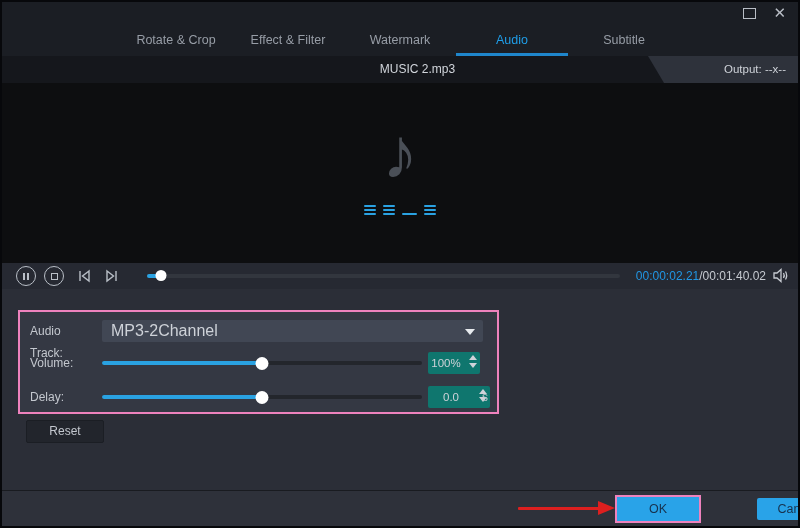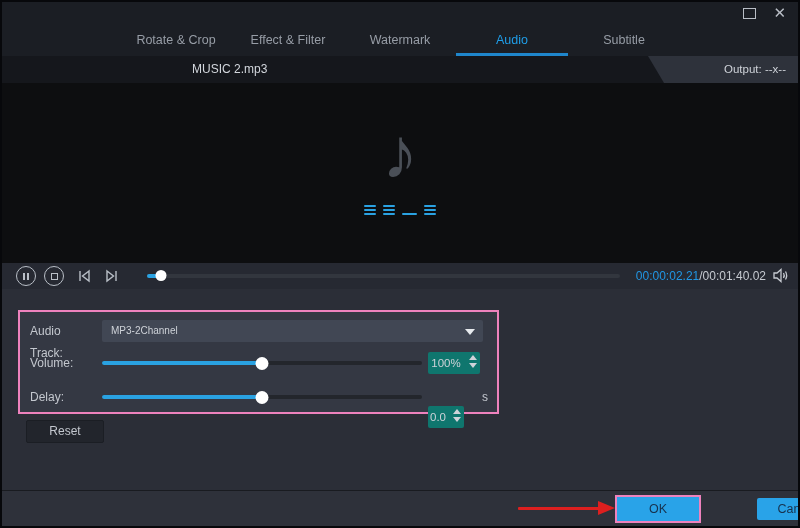--- a/index.html
+++ b/index.html
@@ -19,21 +19,21 @@
   .tab.active { color:#1f9ee9; border-bottom:3px solid #1f86cc; }
   
   .media-bar { position:absolute; left:0; top:54px; right:0; height:27px; background:#15171c; color:#cfd3d9; font-size:11.5px; }
   .seg-left { position:absolute; left:0; top:0; bottom:0; width:185px; background:#2e323b;
     clip-path:polygon(0 0, 100% 0, calc(100% - 16px) 100%, 0 100%); }
   .seg-left .lbl { position:absolute; left:12px; line-height:27px; }
   .eye-btn { position:absolute; left:132px; top:4px; width:26px; height:19px; cursor:pointer; }
   .seg-right { position:absolute; right:0; top:0; bottom:0; width:150px; background:#2e323b;
     clip-path:polygon(0 0, 100% 0, 100% 100%, 16px 100%); }
   .seg-right .lbl { position:absolute; right:12px; line-height:27px; }
-  .media-title { position:absolute; left:190px; right:155px; text-align:left; line-height:27px; color:#d2d6dc; font-size:12px; }
+  .media-title { position:absolute; left:190px; right:155px; text-align:center; line-height:27px; color:#d2d6dc; font-size:12px; }
   
   .preview { position:absolute; left:0; top:81px; right:0; height:180px; background:#0d0e10; }
   .music-note { position:absolute; left:0; right:0; top:30px; text-align:center;
     font-size:72px; line-height:80px; color:#4a4f57; }
   .eq { position:absolute; left:0; right:0; top:120px; display:flex; justify-content:center; gap:7px; height:12px; }
   .eq .grp { display:flex; flex-direction:column; justify-content:flex-end; gap:2px; width:12px; }
   .eq .bar { height:2px; background:#2aa2e2; border-radius:1px; }
   .eq .grp.single { width:15px; }
   
   .player { position:absolute; left:0; top:261px; right:0; height:26px; background:#262932; }
@@ -51,28 +51,28 @@
   .time .cur { color:#2196e3; }
   .speaker { position:absolute; right:8px; top:5px; width:18px; height:15px; cursor:pointer; }
   
   .settings { position:absolute; left:0; top:287px; right:0; height:201px; background:#2b2e37; }
   .panel { position:absolute; left:16px; top:21px; width:481px; height:104px;
     border:2px solid #ee82bd; background:#343843; }
   .row { position:absolute; left:10px; right:14px; height:22px; }
   .row1 { top:8px; } .row2 { top:40px; } .row3 { top:74px; }
   .flabel { position:absolute; left:0; width:62px; line-height:22px; font-size:12px; color:#c3c7ce; }
   .dropdown { position:absolute; left:72px; right:0; height:22px; background:#414754; border-radius:2px; cursor:pointer; }
-  .dropdown .val { position:absolute; left:9px; line-height:22px; font-size:10px; color:#ced2d8; }
+  .dropdown .val { position:absolute; left:9px; line-height:22px; font-size:16px; color:#ced2d8; }
   .dd-arrow { position:absolute; right:8px; top:9px; width:0; height:0;
     border-left:5px solid transparent; border-right:5px solid transparent; border-top:6px solid #e7eaee; }
   .slider { position:absolute; left:72px; top:9px; width:320px; height:4px; background:#23262c; border-radius:2px; cursor:pointer; }
   .slider .fill { position:absolute; left:0; top:0; bottom:0; background:#2aa2e2; border-radius:2px; }
   .slider .thumb { position:absolute; top:-4.5px; width:13px; height:13px; border-radius:50%; background:#fff; transform:translateX(-50%); cursor:pointer; }
   .spinner { position:absolute; left:398px; height:22px; background:#0f766e; border-radius:2px; cursor:pointer; }
-  .spin-vol { width:52px; } .spin-del { width:36px;margin-top:20px; }
+  .spin-vol { width:52px; } .spin-del { width:62px; }
   .spinner .val { position:absolute; left:0; right:16px; text-align:center; line-height:22px; font-size:11.5px; color:#ced2d8; }
   .spin-arrows { position:absolute; right:3px; top:3px; display:flex; flex-direction:column; gap:3px; }
   .sp-up { width:0; height:0; border-left:4px solid transparent; border-right:4px solid transparent; border-bottom:5px solid #cfd3d9; cursor:pointer; }
   .sp-dn { width:0; height:0; border-left:4px solid transparent; border-right:4px solid transparent; border-top:5px solid #cfd3d9; cursor:pointer; }
   .unit { position:absolute; left:452px; line-height:22px; font-size:12px; color:#c3c7ce; }
   .reset-btn { position:absolute; left:24px; top:131px; width:78px; height:23px;
     background:#22252c; border:1px solid #1b1e24; border-radius:2px;
     color:#c3c7ce; font-size:12px; text-align:center; line-height:21px; cursor:pointer; }
   
   .footer { position:absolute; left:0; top:488px; right:0; height:36px; background:#2e313a; border-top:1px solid #191b20; }

